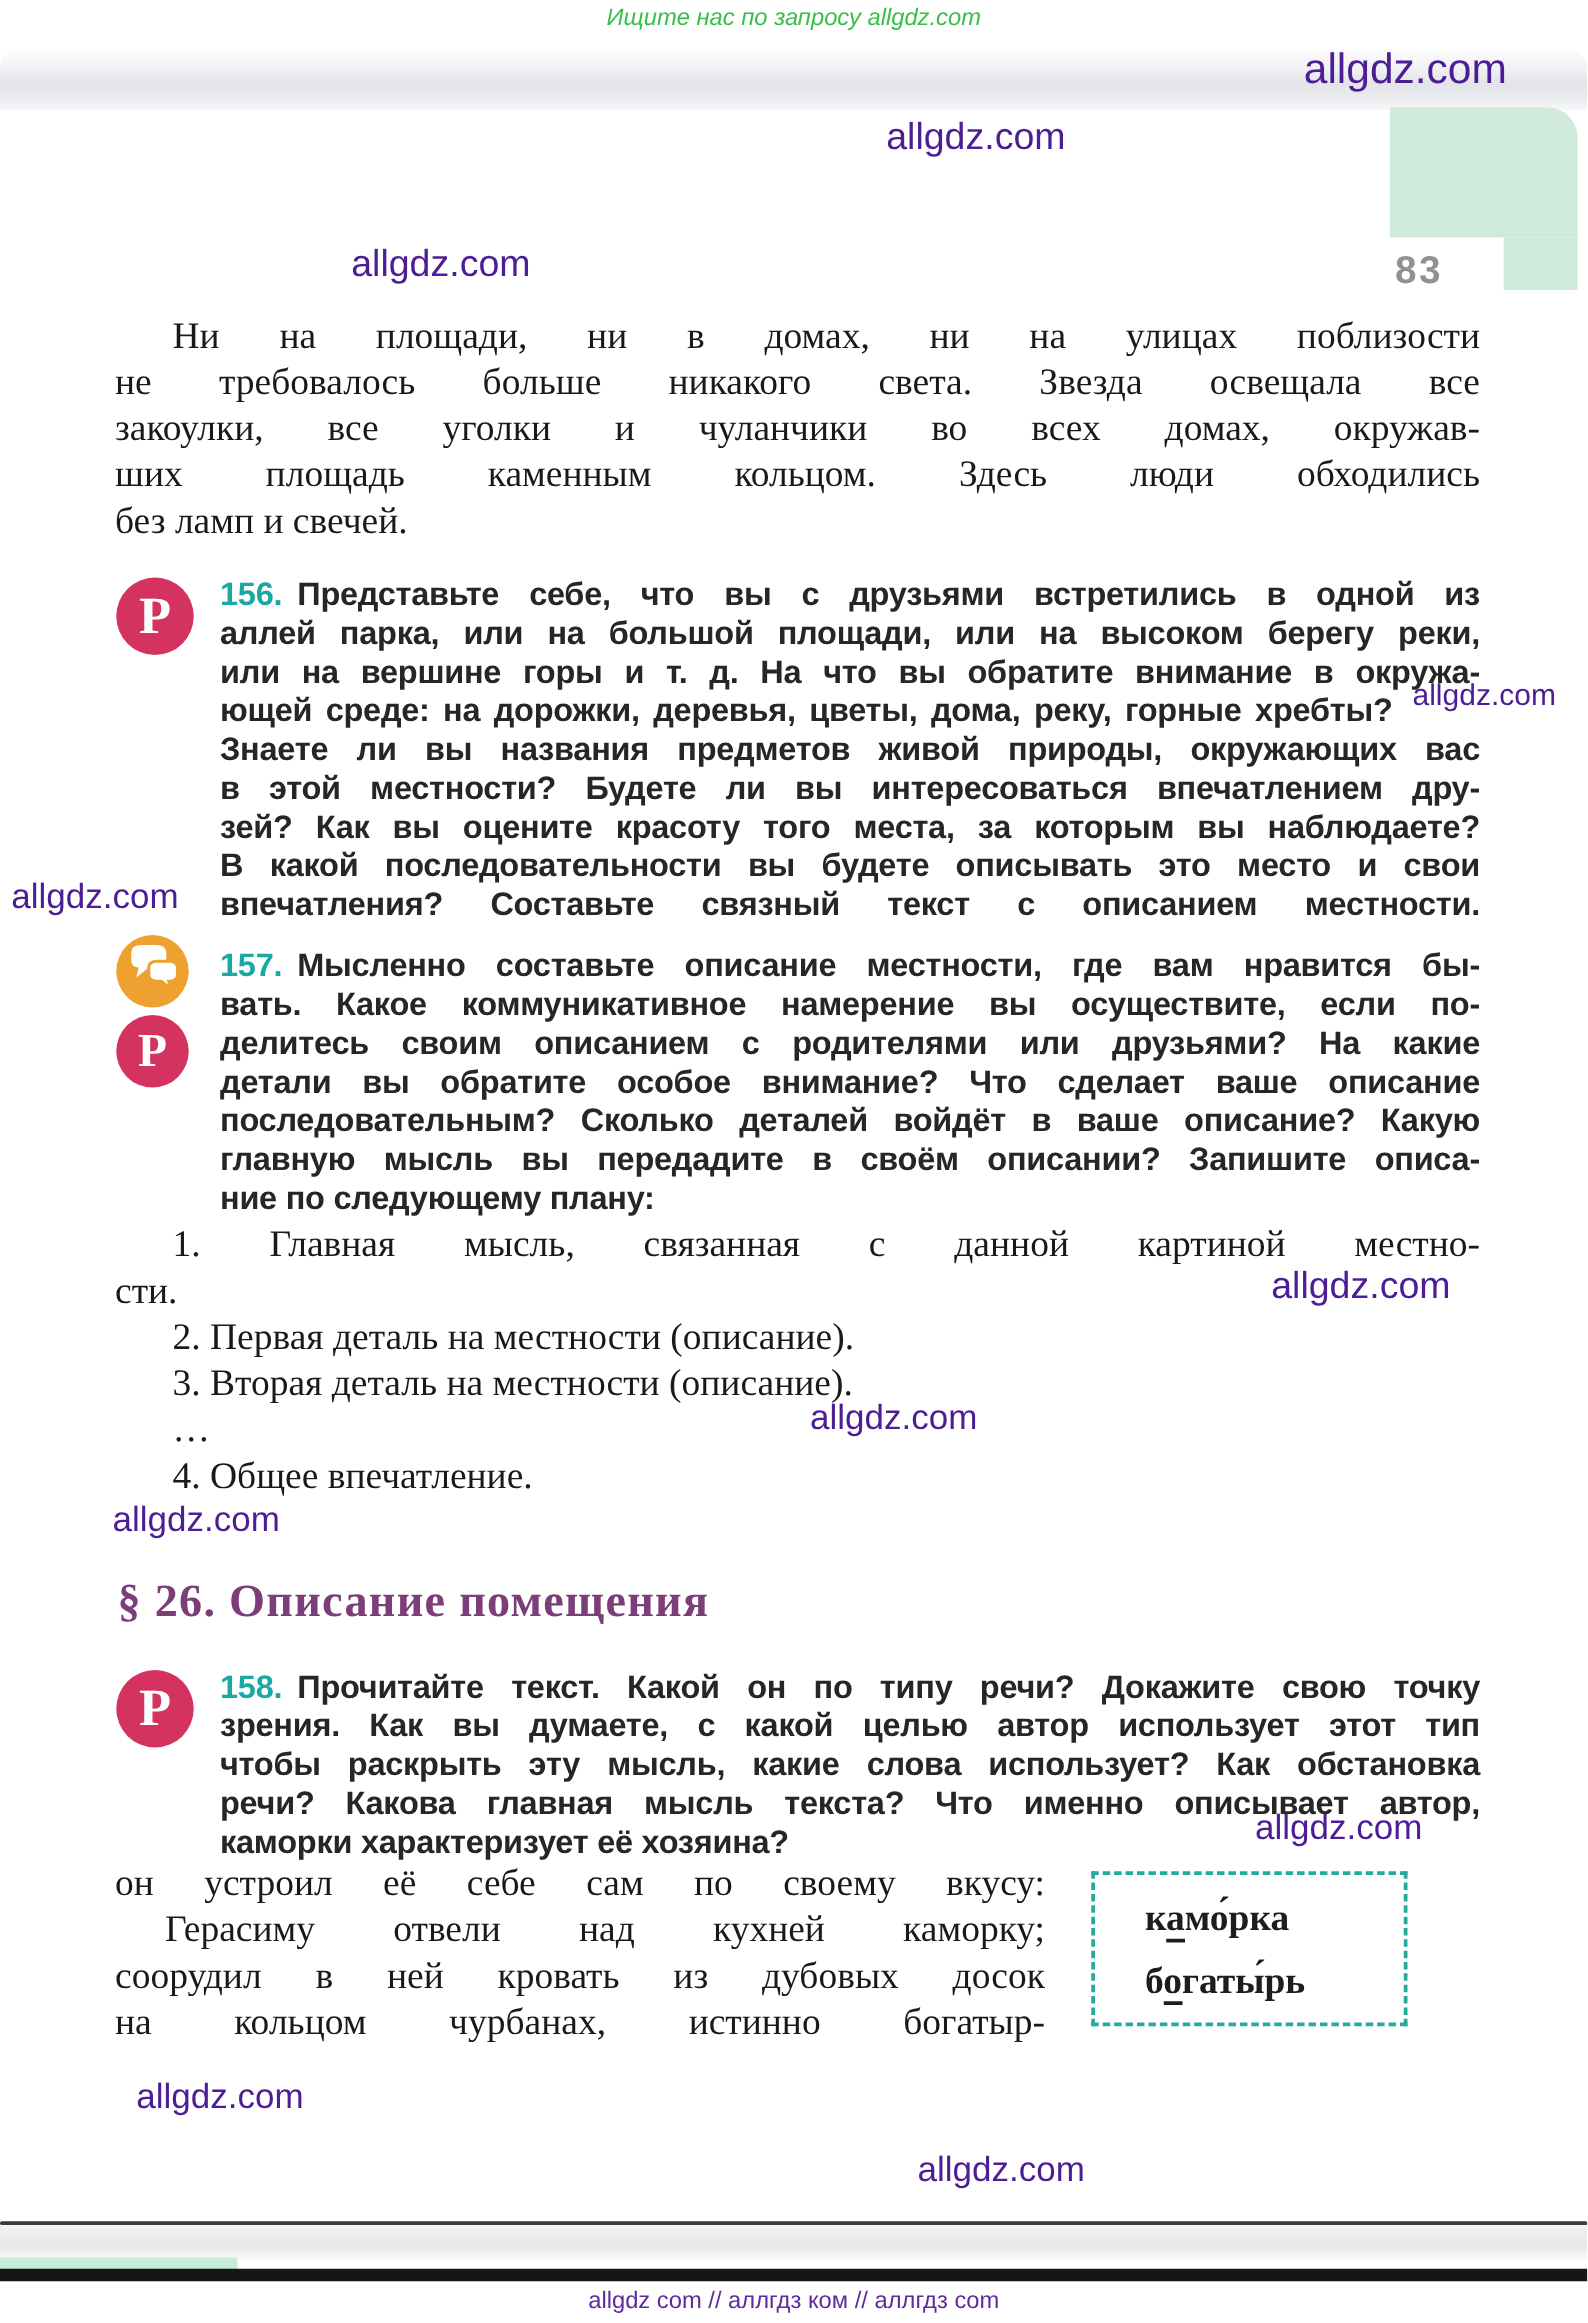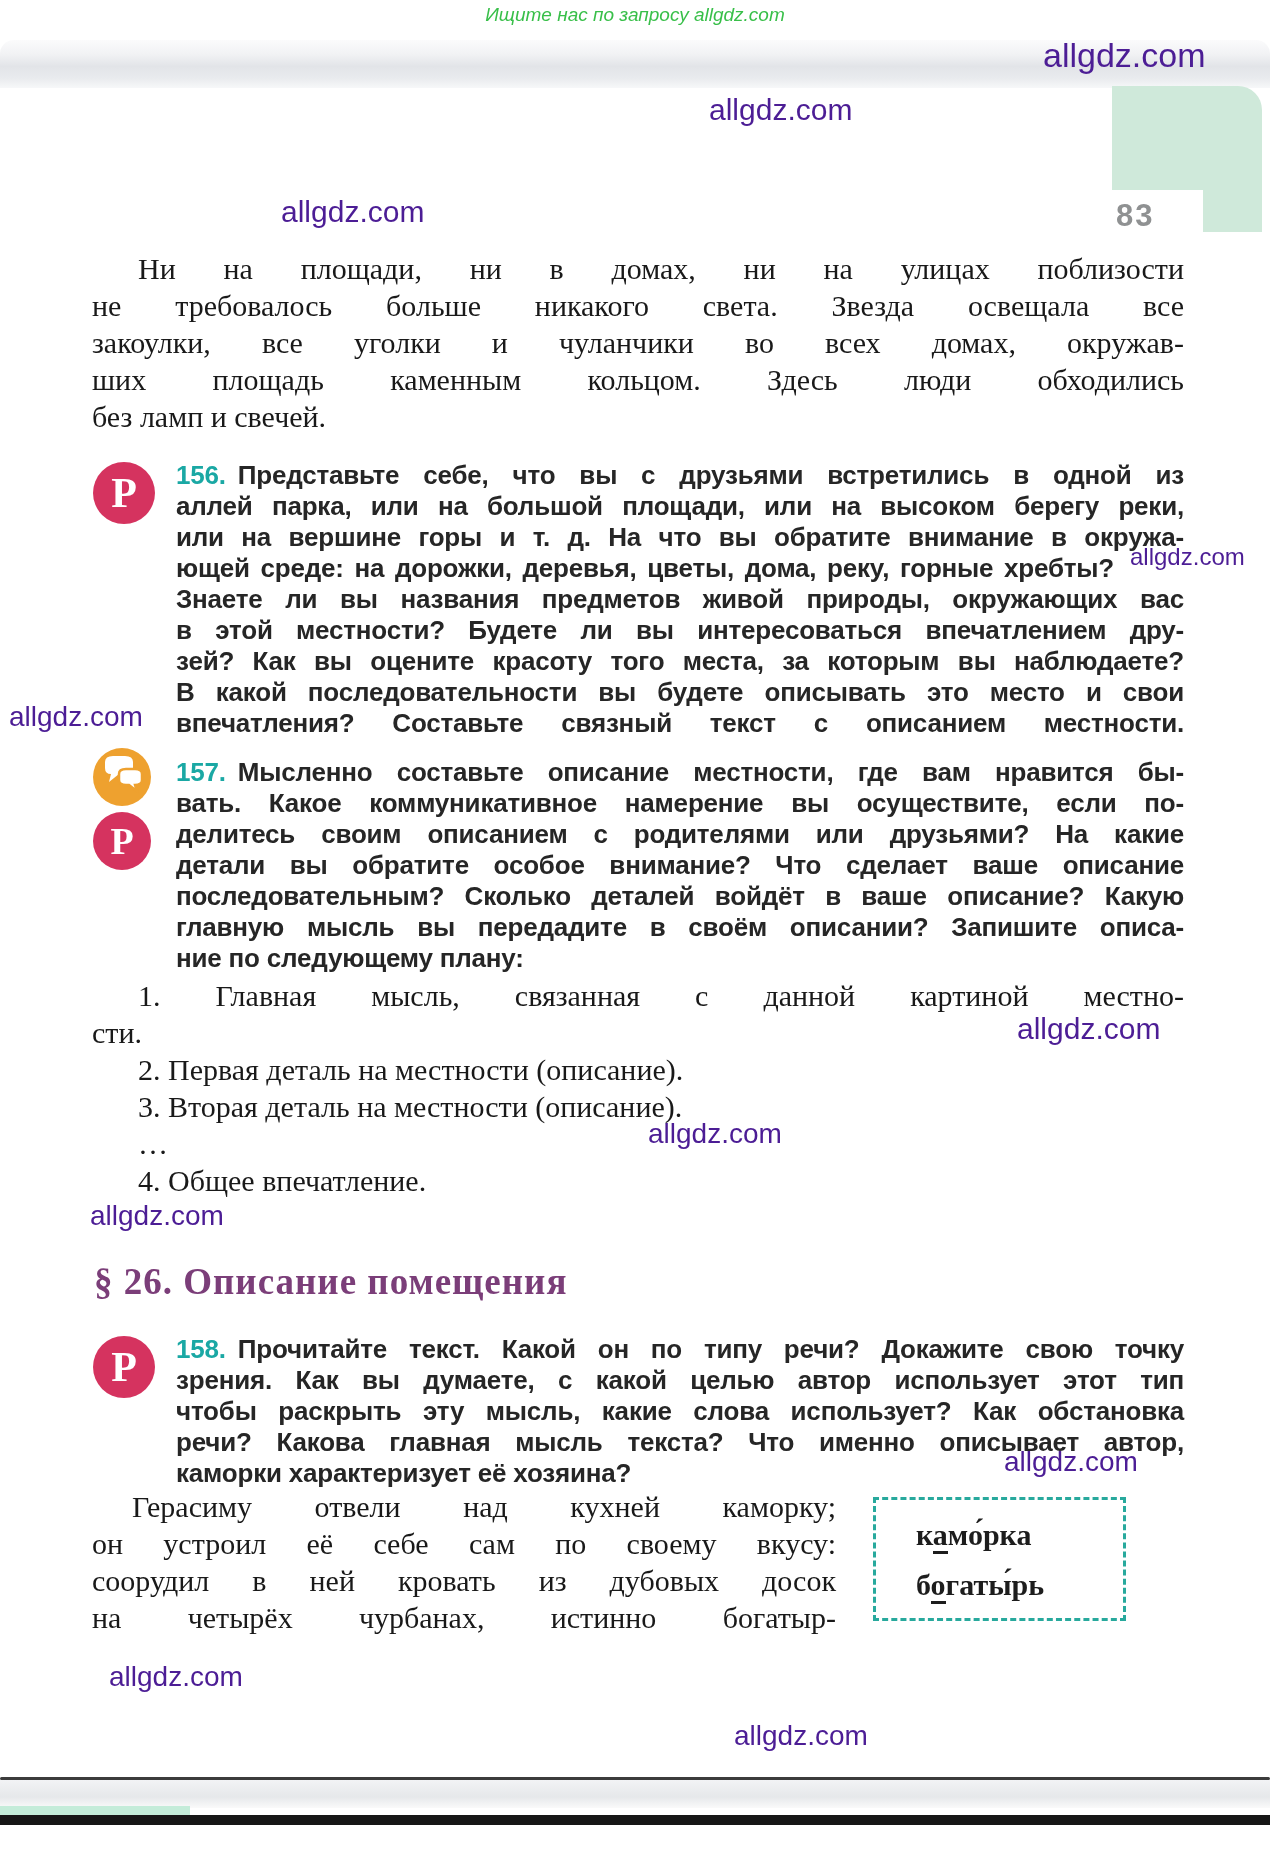--- a/index.html
+++ b/index.html
@@ -165,25 +165,26 @@
     <div class="jl">
       <span class="exnum">158.</span><span>Прочитайте текст. Какой он по типу речи? Докажите свою точку</span>
     </div>
     <div class="jl">зрения. Как вы думаете, с какой целью автор использует этот тип</div>
     <div class="jl">чтобы раскрыть эту мысль, какие слова использует? Как обстановка</div>
     <div class="jl">речи? Какова главная мысль текста? Что именно описывает автор,</div>
     <div class="ll">каморки характеризует её хозяина?</div>
   </div>
 
   <div class="passage serif">
+    <div class="jl">он устроил её себе сам по своему вкусу:</div>
     <div class="jl indent-sm">Герасиму отвели над кухней каморку;</div>
-    <div class="jl">он устроил её себе сам по своему вкусу:</div>
     <div class="jl">соорудил в ней кровать из дубовых досок</div>
-    <div class="jl">на четырёх чурбанах, истинно богатыр-</div>
+    <div class="jl">на кольцом чурбанах, истинно богатыр-</div>
   </div>
 
   <div class="vbox">
     <div class="vword"><span>к</span><span class="vu">а</span><span>мо́рка</span></div>
     <div class="vword"><span>б</span><span class="vu">о</span><span>гаты́рь</span></div>
   </div>
 
+  <div class="footer">allgdz com  //  аллгдз ком  //  аллгдз com</div>
 
 </div>
 
 </body></html>

